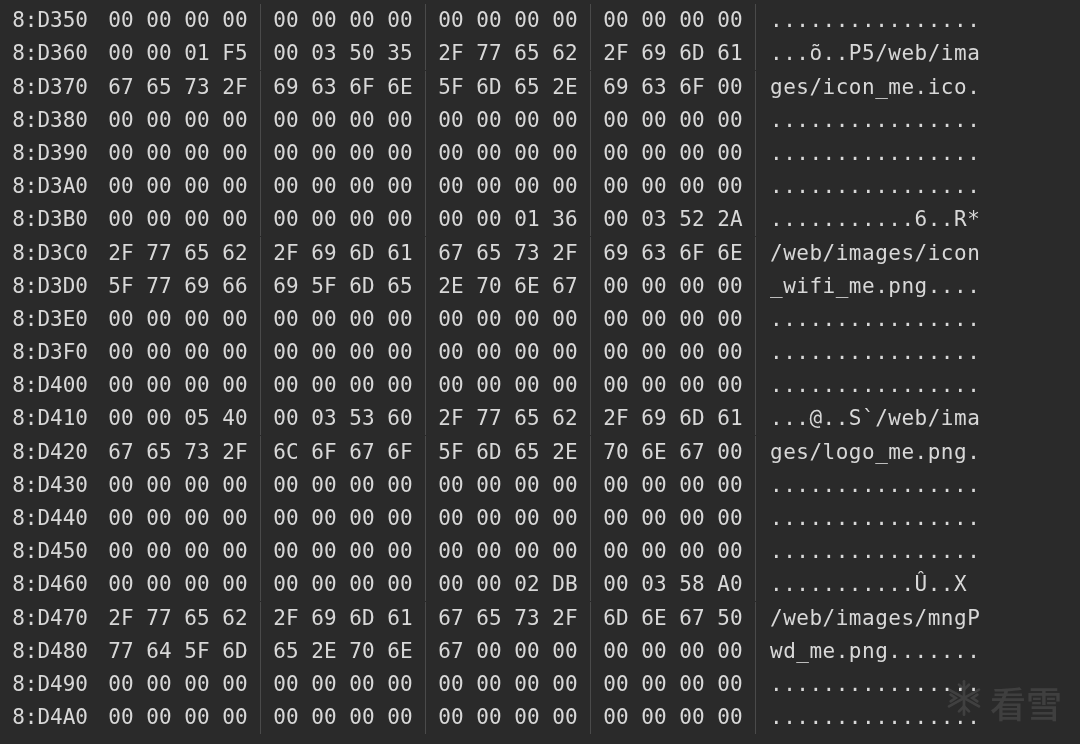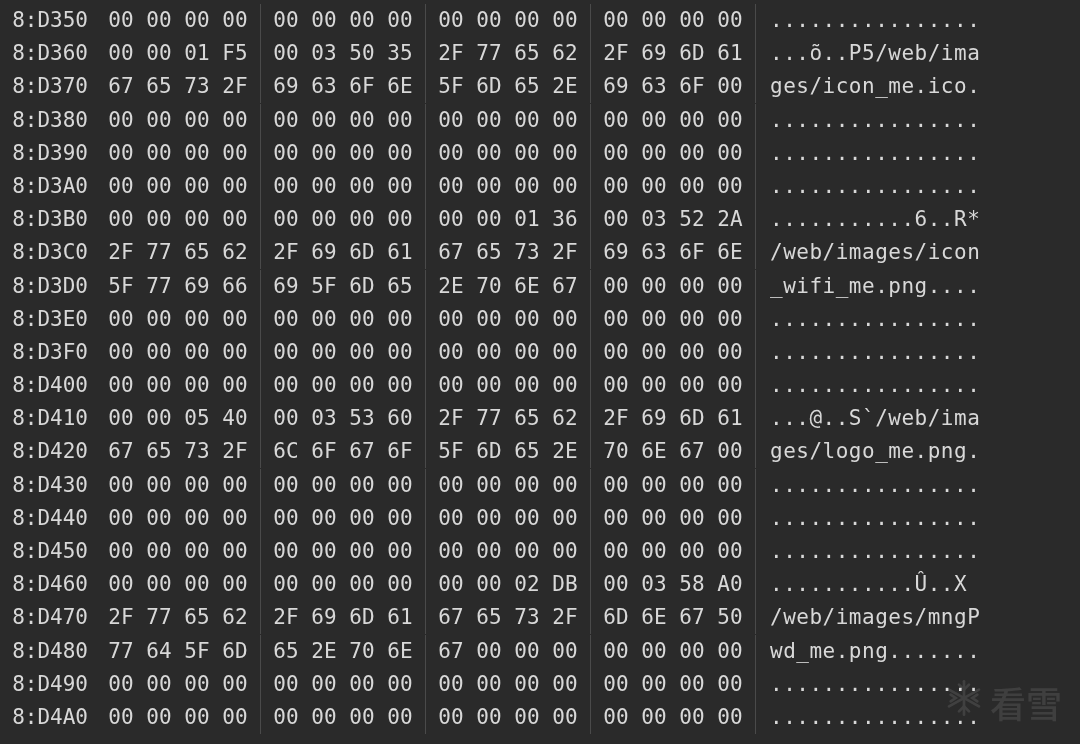--- a/index.html
+++ b/index.html
@@ -13,21 +13,21 @@
     color: #d8d8d8;
   }
   .hex-viewer {
     width: 100%;
     height: 100%;
     box-sizing: border-box;
     padding: 4px 0 0 0;
   }
   .hex-row {
     display: flex;
-    align-items: flex-start;
+    align-items: flex-end;
     height: 33.2px;
     white-space: pre;
     font-size: 21px;
     line-height: 33px;
   }
   .offset {
     width: 88px;
     padding-right: 8px;
     text-align: right;
     color: #d8d8d8;

